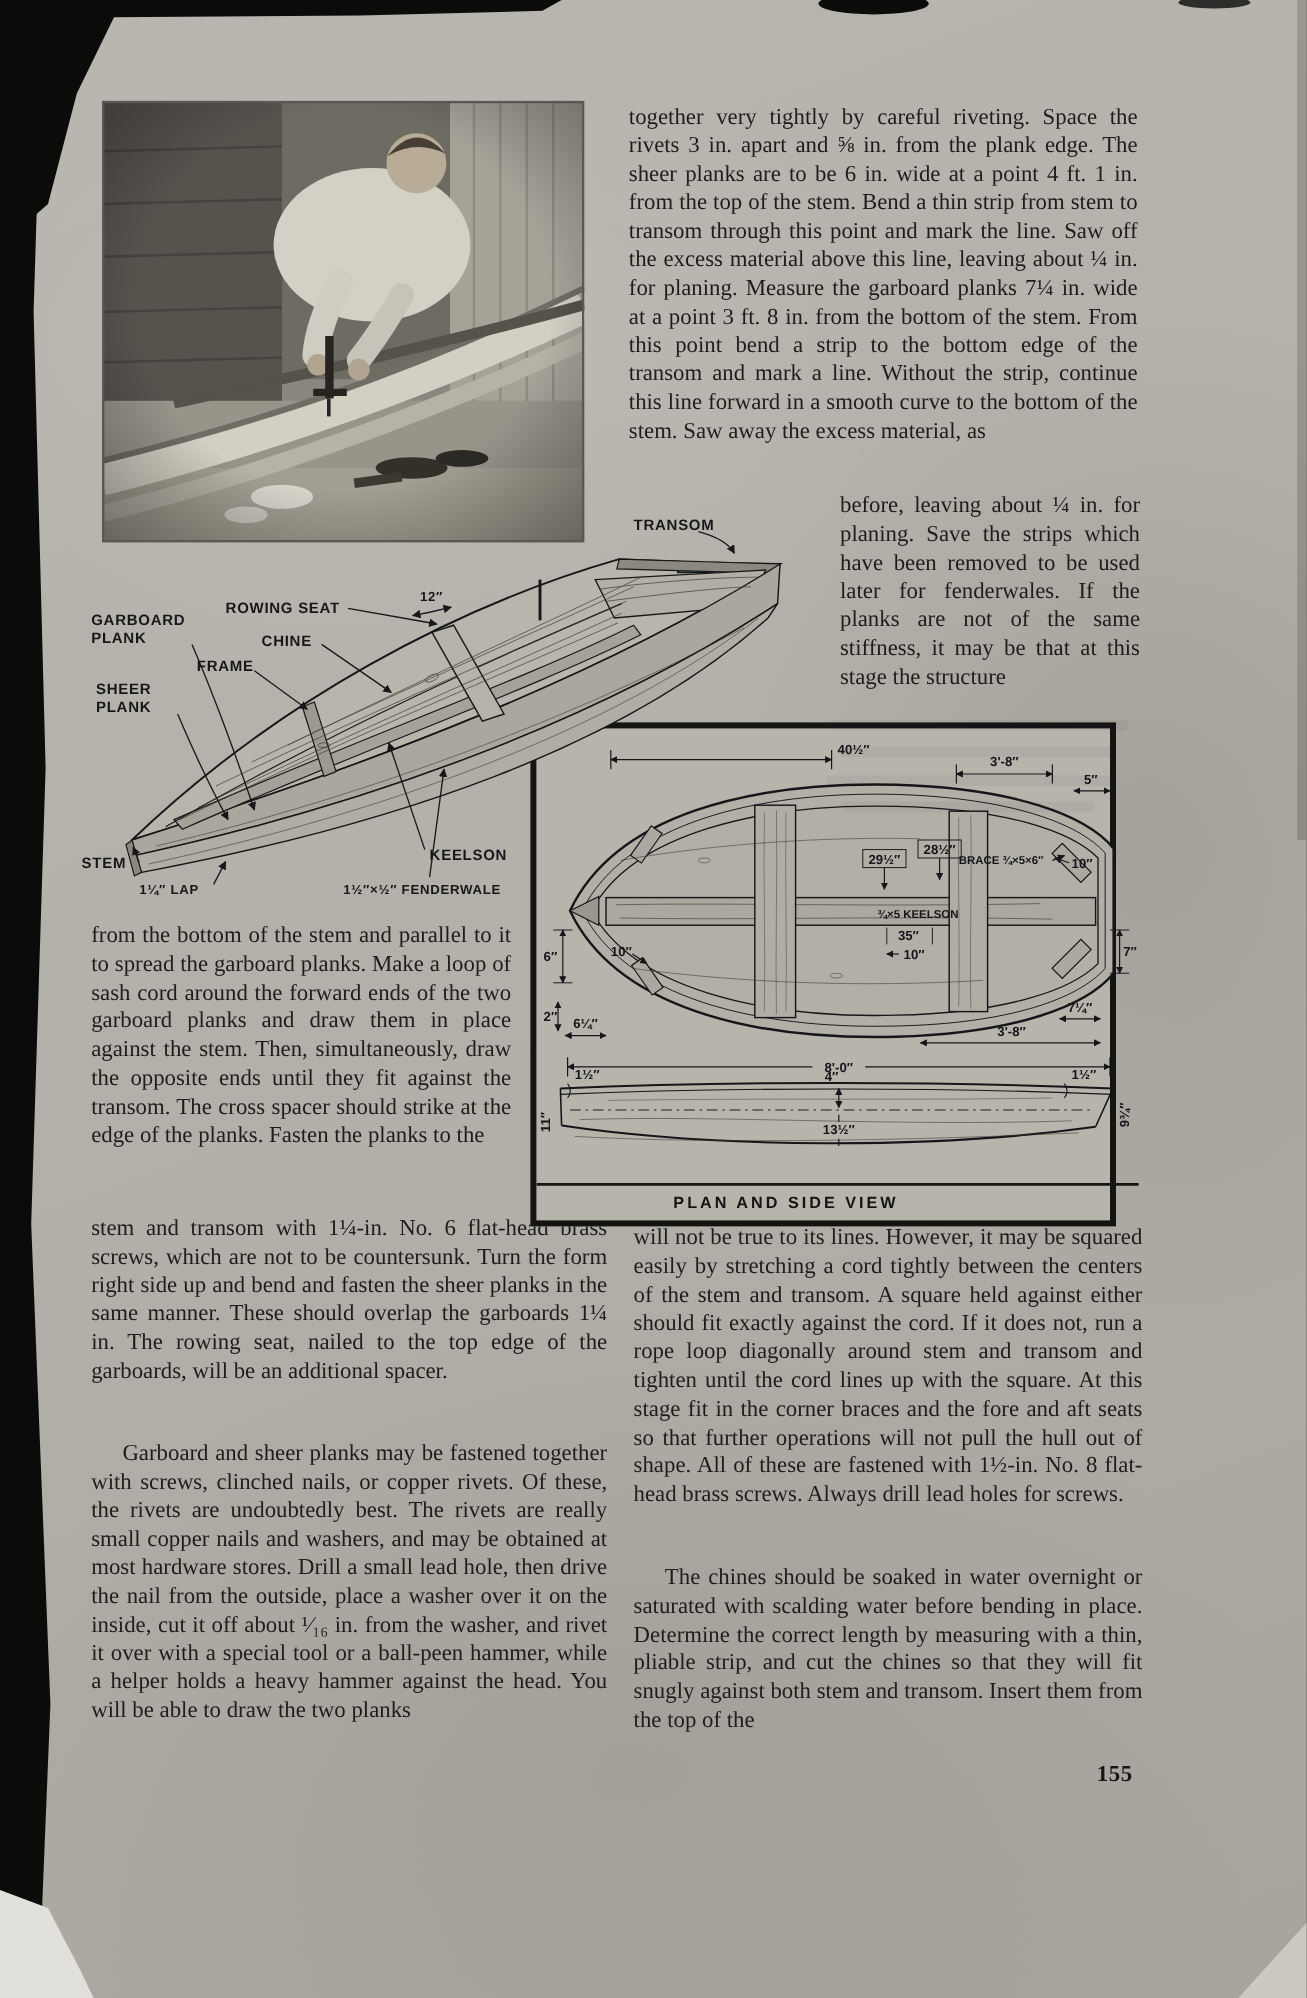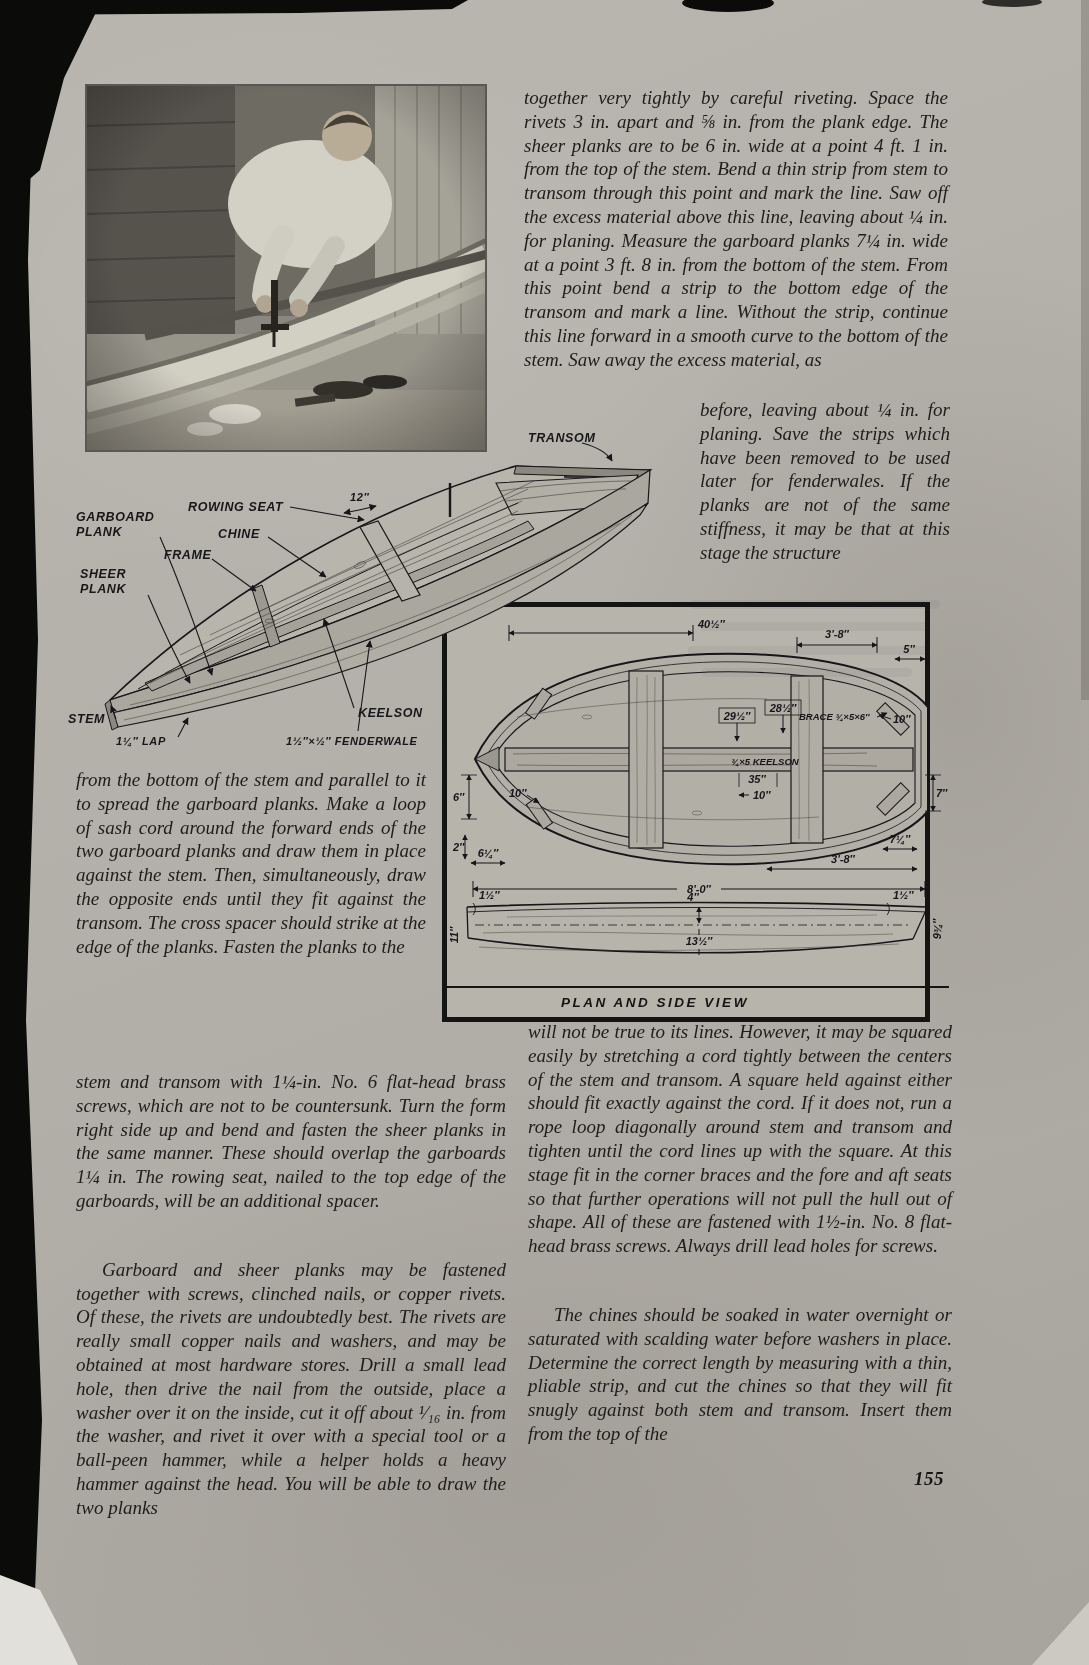--- a/index.html
+++ b/index.html
@@ -4,21 +4,20 @@
 <style>
   html,body{margin:0;padding:0;background:#55534e;}
   .page{
     position:relative;width:1089px;height:1665px;overflow:hidden;margin:0 auto;
     font-family:"Liberation Serif","DejaVu Serif",serif;
     background:
       radial-gradient(ellipse 620px 420px at 30% 18%, rgba(255,255,255,.10), rgba(255,255,255,0) 70%),
       radial-gradient(ellipse 520px 640px at 88% 42%, rgba(110,106,98,.20), rgba(110,106,98,0) 70%),
       radial-gradient(ellipse 760px 520px at 48% 88%, rgba(120,116,108,.16), rgba(120,116,108,0) 72%),
       linear-gradient(160deg,#b9b6af 0%,#b2afa8 55%,#a7a49d 100%);
-    font-style: italic;
   }
   .txt{position:absolute;color:#1e1d1b;font-size:19px;line-height:23.8px;text-align:justify;hyphens:auto;}
   .txt p{margin:0;}
   .txt p.indent{text-indent:26px;margin-top:45px;}
   .pagenum{position:absolute;left:914px;top:1468px;font-size:19px;font-weight:bold;color:#171614;letter-spacing:.5px;}
   .photo{position:absolute;left:85px;top:84px;width:402px;height:368px;}
   .boatsvg{position:absolute;left:60px;top:425px;width:660px;height:360px;z-index:3;}
   .planframe{position:absolute;left:442px;top:602px;width:488px;height:420px;border:5px solid #141413;box-sizing:border-box;background:#b7b4ac;z-index:2;}
   .edges{position:absolute;left:0;top:0;width:1089px;height:1665px;z-index:6;pointer-events:none;}
   .lbl{font-family:"Liberation Sans","DejaVu Sans",sans-serif;font-size:12.5px;font-weight:bold;letter-spacing:.6px;fill:#17171a;}
@@ -81,30 +80,30 @@
         <rect x="186" y="196" width="7" height="52" fill="#26241f"></rect>
         <rect x="176" y="240" width="28" height="6" fill="#26241f"></rect>
         <line x1="189" y1="248" x2="189" y2="263" stroke="#26241f" stroke-width="3"></line>
       </g>
       <rect width="402" height="368" fill="url(#vg)"></rect>
       <rect x="1" y="1" width="400" height="366" fill="none" stroke="#5a5852" stroke-width="2"></rect>
     </svg>
   </div>
 
   <div class="txt" style="left:524px;top:86px;width:424px;">together very tightly by careful riveting. Space the rivets 3 in. apart and ⅝ in. from the plank edge. The sheer planks are to be 6 in. wide at a point 4 ft. 1 in. from the top of the stem. Bend a thin strip from stem to transom through this point and mark the line. Saw off the excess material above this line, leaving about ¼ in. for planing. Measure the garboard planks 7¼ in. wide at a point 3 ft. 8 in. from the bottom of the stem. From this point bend a strip to the bottom edge of the transom and mark a line. Without the strip, continue this line forward in a smooth curve to the bottom of the stem. Saw away the excess material, as</div>
-  <div class="txt" style="left:700px;top:398px;width:250px;">before, leaving about ¼ in. for planing. Save the strips which have been removed to be used later for fenderwales. If the planks are not of the same stiffness, it may be that at this stage the structure</div>
+  <div class="txt" style="left:700px;top:410px;width:250px;">before, leaving about ¼ in. for planing. Save the strips which have been removed to be used later for fenderwales. If the planks are not of the same stiffness, it may be that at this stage the structure</div>
 
   <div class="txt" style="left:76px;top:768px;width:350px;">from the bottom of the stem and parallel to it to spread the garboard planks. Make a loop of sash cord around the forward ends of the two garboard planks and draw them in place against the stem. Then, simultaneously, draw the opposite ends until they fit against the transom. The cross spacer should strike at the edge of the planks. Fasten the planks to the</div>
-  <div class="txt" style="left:76px;top:1070px;width:430px;">
+  <div class="txt" style="left:76px;top:1012px;width:430px;">
     <p>stem and transom with 1¼-in. No. 6 flat-head brass screws, which are not to be countersunk. Turn the form right side up and bend and fasten the sheer planks in the same manner. These should overlap the garboards 1¼ in. The rowing seat, nailed to the top edge of the garboards, will be an additional spacer.</p>
     <p class="indent">Garboard and sheer planks may be fastened together with screws, clinched nails, or copper rivets. Of these, the rivets are undoubtedly best. The rivets are really small copper nails and washers, and may be obtained at most hardware stores. Drill a small lead hole, then drive the nail from the outside, place a washer over it on the inside, cut it off about ¹⁄₁₆ in. from the washer, and rivet it over with a special tool or a ball-peen hammer, while a helper holds a heavy hammer against the head. You will be able to draw the two planks</p>
   </div>
   <div class="txt" style="left:528px;top:1020px;width:424px;">
     <p>will not be true to its lines. However, it may be squared easily by stretching a cord tightly between the centers of the stem and transom. A square held against either should fit exactly against the cord. If it does not, run a rope loop diagonally around stem and transom and tighten until the cord lines up with the square. At this stage fit in the corner braces and the fore and aft seats so that further operations will not pull the hull out of shape. All of these are fastened with 1½-in. No. 8 flat-head brass screws. Always drill lead holes for screws.</p>
-    <p class="indent">The chines should be soaked in water overnight or saturated with scalding water before washers in place. Determine the correct length by measuring with a thin, pliable strip, and cut the chines so that they will fit snugly against both stem and transom. Insert them from the top of the</p>
+    <p class="indent">The chines should be soaked in water overnight or saturated with scalding water before bending in place. Determine the correct length by measuring with a thin, pliable strip, and cut the chines so that they will fit snugly against both stem and transom. Insert them from the top of the</p>
   </div>
 
   <svg class="boatsvg" viewBox="0 0 660 360">
     <defs>
       <marker id="ab" viewBox="0 0 10 10" refX="9" refY="5" markerWidth="6.5" markerHeight="6.5" orient="auto-start-reverse">
         <path d="M0,0 L10,5 L0,10 Z" fill="#17171a"></path>
       </marker>
     </defs>
 
     <g stroke="#17171a">

